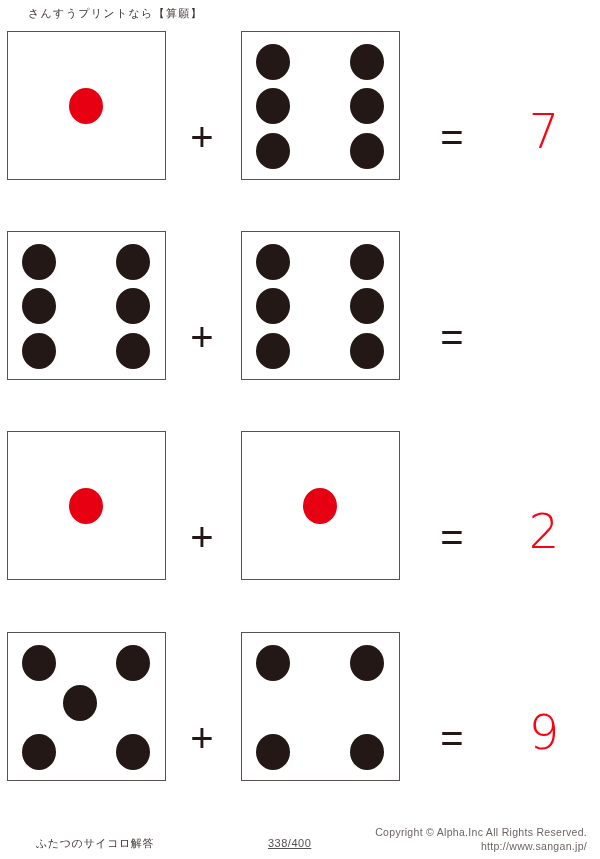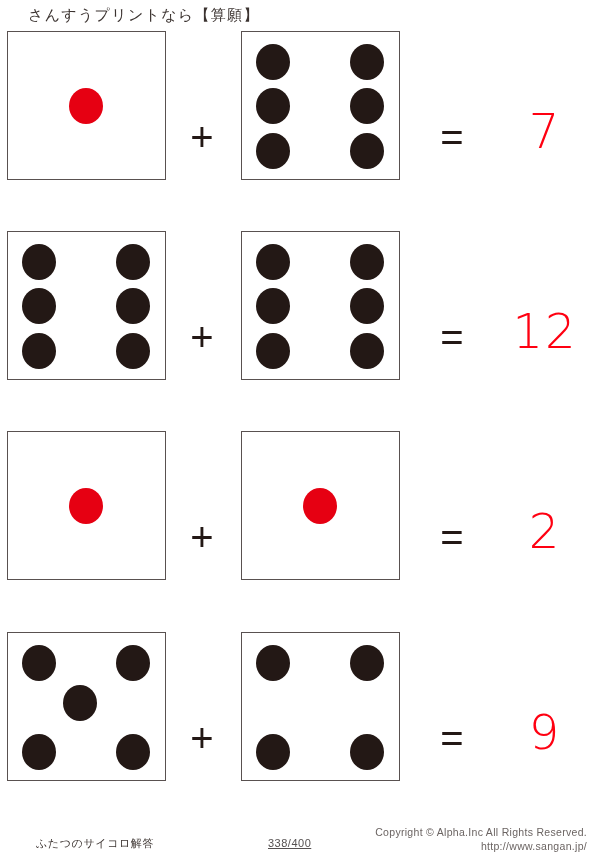--- a/index.html
+++ b/index.html
@@ -13,21 +13,21 @@
     position: relative;
     font-family: "Liberation Sans", "DejaVu Sans", sans-serif;
     overflow: hidden;
   }
 
   
   .header-title {
     position: absolute;
     left: 28px;
     top: 6px;
-    font-size: 15px;
+    font-size: 11px;
     letter-spacing: 1.3px;
     color: #3b3330;
     white-space: nowrap;
   }
 
   
   .row {
     position: absolute;
     left: 0;
     width: 600px;
@@ -169,21 +169,20 @@
   <div class="op op-plus">+</div>
   <div class="die die-right">
     <div class="pip p-tl"></div>
     <div class="pip p-tr"></div>
     <div class="pip p-ml"></div>
     <div class="pip p-mr"></div>
     <div class="pip p-bl"></div>
     <div class="pip p-br"></div>
   </div>
   <div class="op op-equal">=</div>
-  <div class="answer">12</div>
 </div>
 
 <div class="row row-2">
   <div class="die die-left">
     <div class="pip red p-c"></div>
   </div>
   <div class="op op-plus">+</div>
   <div class="die die-right">
     <div class="pip red p-c"></div>
   </div>

